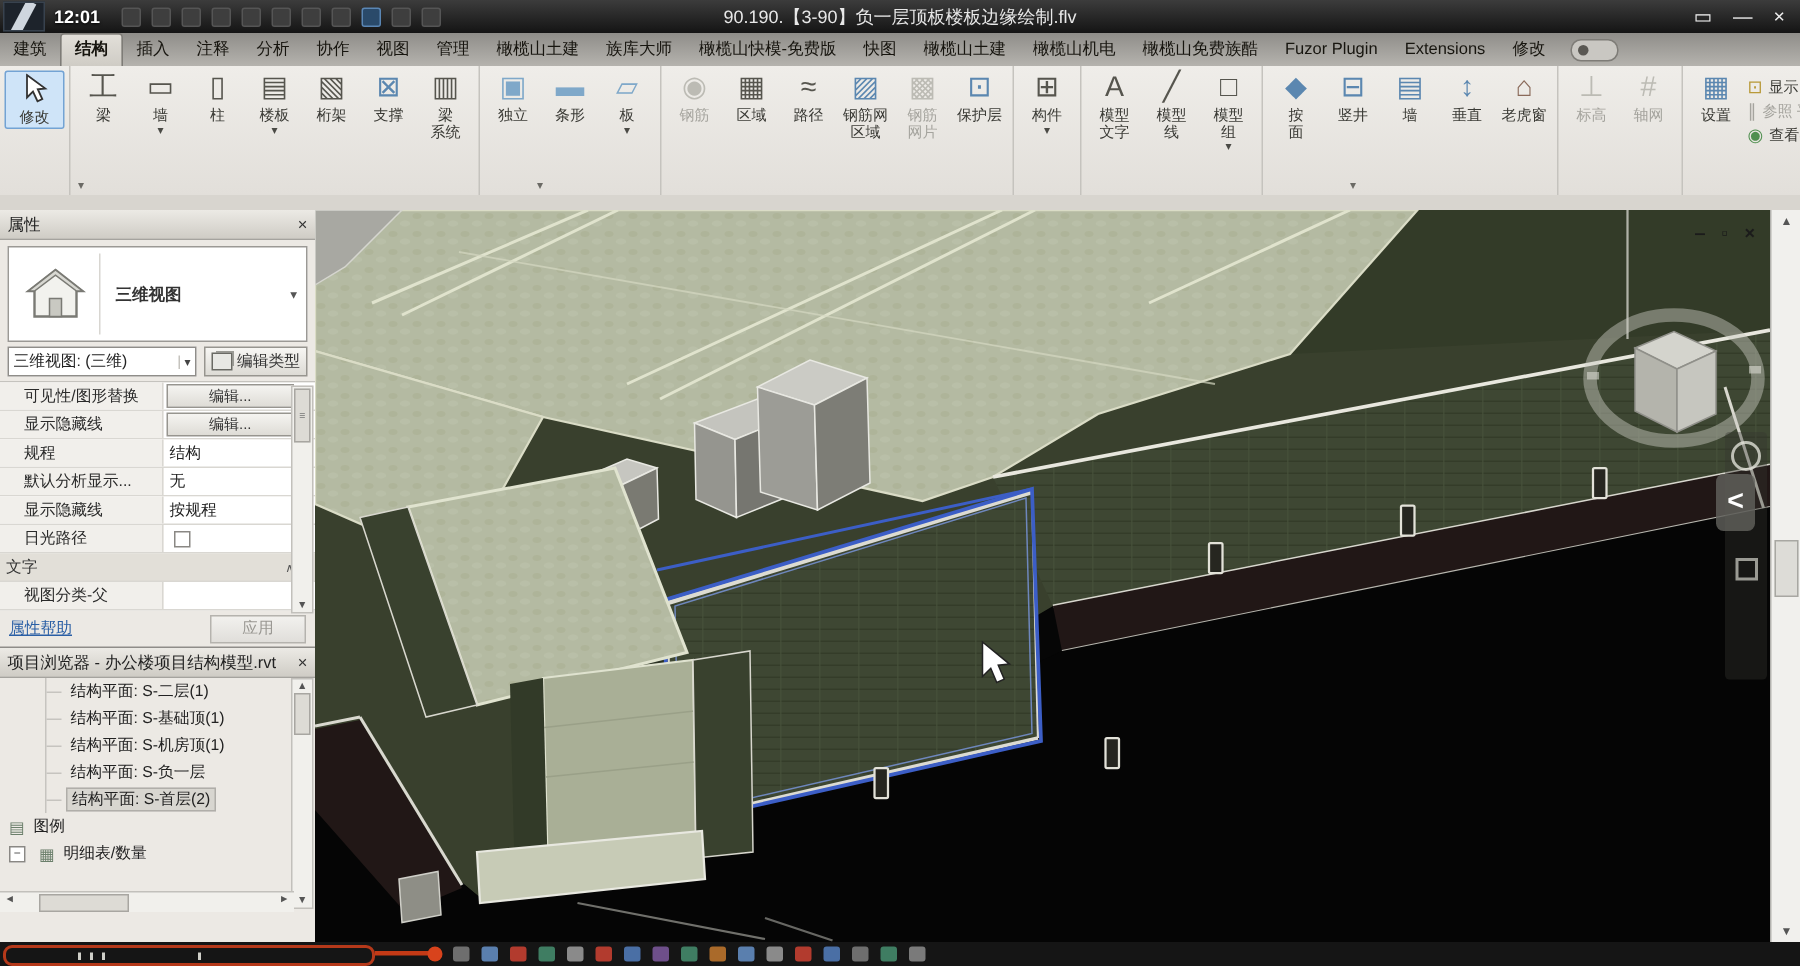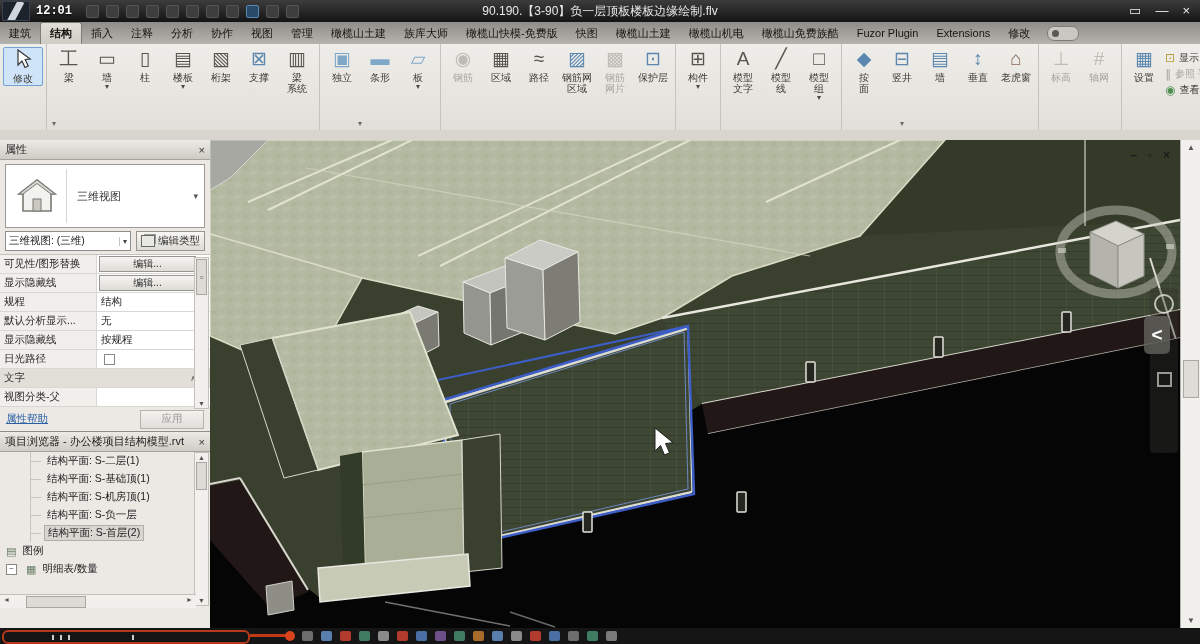--- a/index.html
+++ b/index.html
@@ -5,21 +5,21 @@
   html,body{margin:0;padding:0;background:#222;}
   #app{position:relative;width:1200px;height:644px;overflow:hidden;
        font-family:"Liberation Sans","DejaVu Sans",sans-serif;background:#000;}
   
   .titlebar{position:absolute;left:0;top:0;width:1200px;height:22px;
     background:linear-gradient(#3c3c3c,#141414);display:flex;align-items:center;color:#ddd;}
   .r-logo{width:26px;height:18px;margin-left:2px;background:#1d232b;border:1px solid #38424e;
     position:relative;overflow:hidden;}
   .r-logo:before{content:"";position:absolute;left:9px;top:-2px;width:7px;height:24px;
     background:#cfd6de;transform:rotate(28deg);}
-  .vtime{font-size:12px;font-weight:bold;color:#fff;margin-left:6px;text-shadow:0 1px 2px #000;font-family:Liberation Mono, monospace;}
+  .vtime{font-size:12px;font-weight:bold;color:#fff;margin-left:6px;text-shadow:0 1px 2px #000;}
   .qat{display:flex;gap:7px;margin-left:14px;}
   .qat span{width:11px;height:11px;background:#3e3e3e;border:1px solid #555;border-radius:2px;display:block;}
   .qat span.hl{background:#2a4a6a;border-color:#5a86b4;}
   .tb-title{position:absolute;left:0;right:0;text-align:center;font-size:12px;color:#e8e8e8;pointer-events:none;}
   .tb-btns{margin-left:auto;display:flex;gap:14px;margin-right:10px;font-size:13px;color:#eee;z-index:2;}
   .tb-btns span{cursor:default;line-height:20px;}
   
   .tabrow{position:absolute;left:0;top:22px;width:1200px;height:22px;
     background:linear-gradient(#8f8d89,#b5b3ae);display:flex;align-items:flex-end;font-size:11px;color:#17150f;}
   .tab{padding:3px 9px 3px 9px;line-height:15px;white-space:nowrap;}
@@ -46,32 +46,32 @@
   .ribstrip{position:absolute;left:0;top:120px;width:1200px;height:10px;font-size:8px;color:#6b6a65;}
   .ribstrip span{position:absolute;top:-1px;}
   .optionsbar{position:absolute;left:0;top:130px;width:1200px;height:10px;background:#d8d5cf;border-bottom:1px solid #a5a39e;}
   
   .leftcol{position:absolute;left:0;top:140px;width:210px;height:620px;background:#ece9e4;border-right:1px solid #8f8d89;}
   .phead{height:19px;background:linear-gradient(#eceae5,#cfccc5);border-bottom:1px solid #a5a39e;
     font-size:11px;color:#222;display:flex;align-items:center;padding:0 5px;white-space:nowrap;overflow:hidden;}
   .phead .x{margin-left:auto;font-size:11px;color:#333;padding-left:4px;}
   .typebox{margin:4px 5px 2px 5px;height:62px;background:#fff;border:1px solid #9b9995;display:flex;align-items:center;}
   .houseimg{width:58px;height:54px;margin:2px;border-right:1px solid #d8d6d1;display:flex;align-items:center;justify-content:center;}
-  .typename{font-size:11px;color:#333;margin-left:8px;}
+  .typename{font-size:11px;color:#333;margin-left:8px;font-weight:bold;}
   .typecaret{margin-left:auto;margin-right:6px;font-size:9px;color:#555;}
   .selrow{display:flex;align-items:center;margin:3px 5px;height:20px;}
   .selbox{flex:0 0 118px;height:18px;background:#fff;border:1px solid #8f8d89;font-size:10.5px;color:#222;
     display:flex;align-items:center;padding:0 3px;}
   .selbox .dd{margin-left:auto;font-size:8px;color:#444;border-left:1px solid #c5c3be;padding-left:3px;}
   .edittype{margin-left:5px;height:18px;display:flex;align-items:center;gap:3px;font-size:10.5px;color:#333;
     background:linear-gradient(#f7f6f3,#dddbd5);border:1px solid #97958f;padding:0 4px;}
   .edittype .eicon{width:12px;height:10px;border:1px solid #6a6a64;background:#e8e8e4;box-shadow:2px -2px 0 -1px #9a9a94;}
   .pgrid{margin:2px 0 0 0;border-top:1px solid #c5c3be;}
   .prow{display:flex;height:18px;border-bottom:1px solid #d9d7d2;font-size:10.5px;align-items:center;background:#fff;}
-  .prow .plabel{flex:0 0 92px;padding-left:4px;color:#2a2a2a;background:#f1efeb;height:100%;display:flex;align-items:center;
+  .prow .plabel{flex:0 0 92px;padding-left:16px;color:#2a2a2a;background:#f1efeb;height:100%;display:flex;align-items:center;
     border-right:1px solid #d9d7d2;white-space:nowrap;overflow:hidden;}
   .prow .pval{flex:1;padding-left:4px;color:#222;display:flex;align-items:center;height:100%;white-space:nowrap;overflow:hidden;}
   .prow .pbtn{margin:1px 14px 1px 2px;flex:1;height:14px;background:linear-gradient(#f5f4f1,#dedcd6);
     border:1px solid #97958f;font-size:10px;color:#333;display:flex;align-items:center;justify-content:center;}
   .prow.group{background:#e2dfd8;}
   .prow.group .glabel{padding-left:4px;font-size:10.5px;color:#333;flex:1;}
   .prow.group .chev{margin-right:14px;font-size:8px;color:#555;}
   .cbx{width:9px;height:9px;border:1px solid #8a8884;background:#fff;margin-left:3px;}
   .pscroll{position:absolute;right:1px;width:13px;background:#f1f0ec;border:1px solid #c2c0bb;}
   .pscroll .thumb{margin:1px;height:34px;background:#dddbd5;border:1px solid #a8a6a1;

